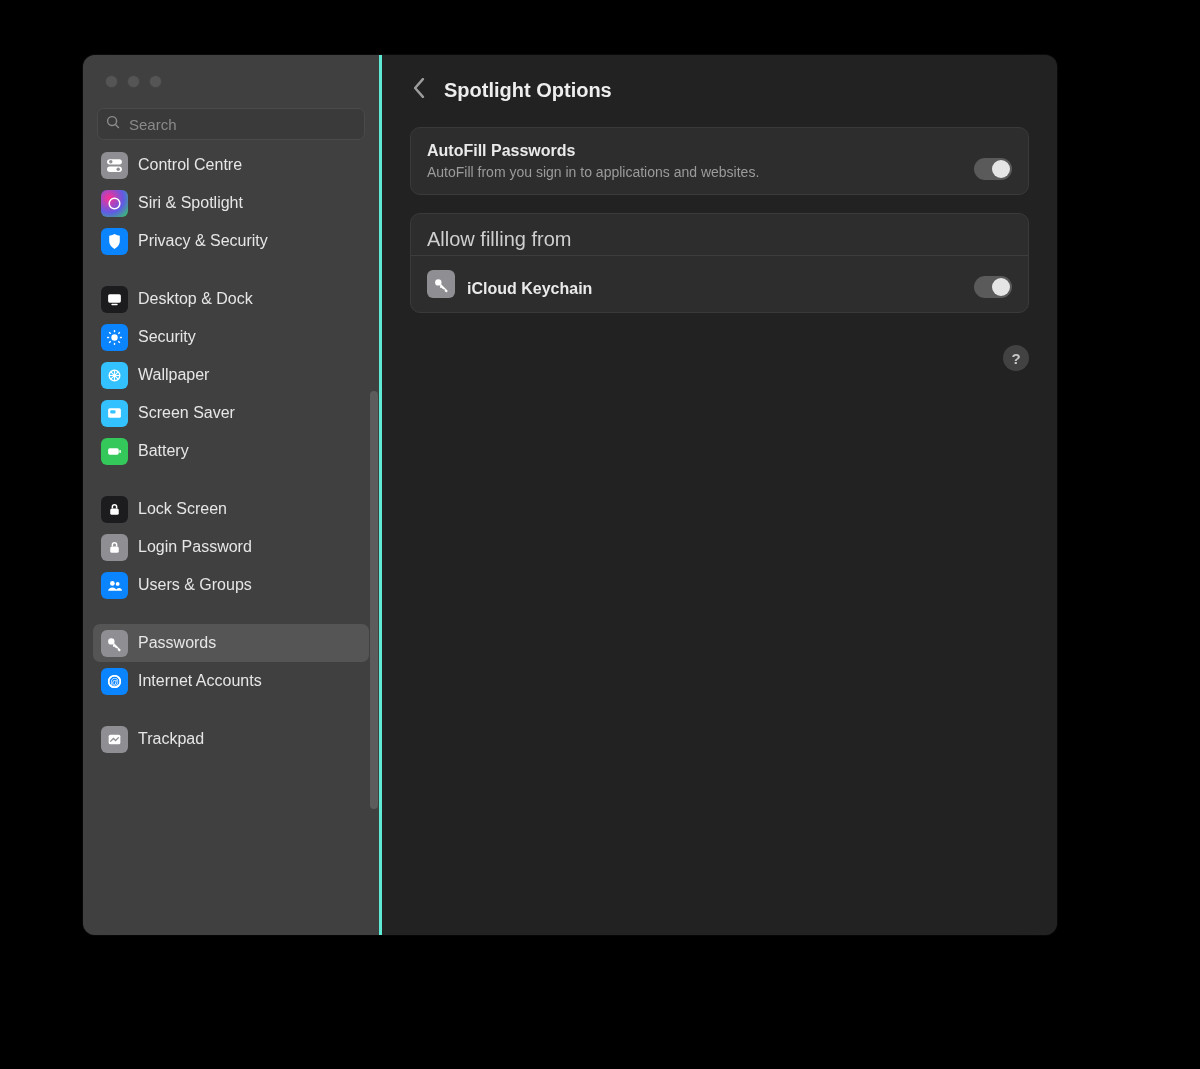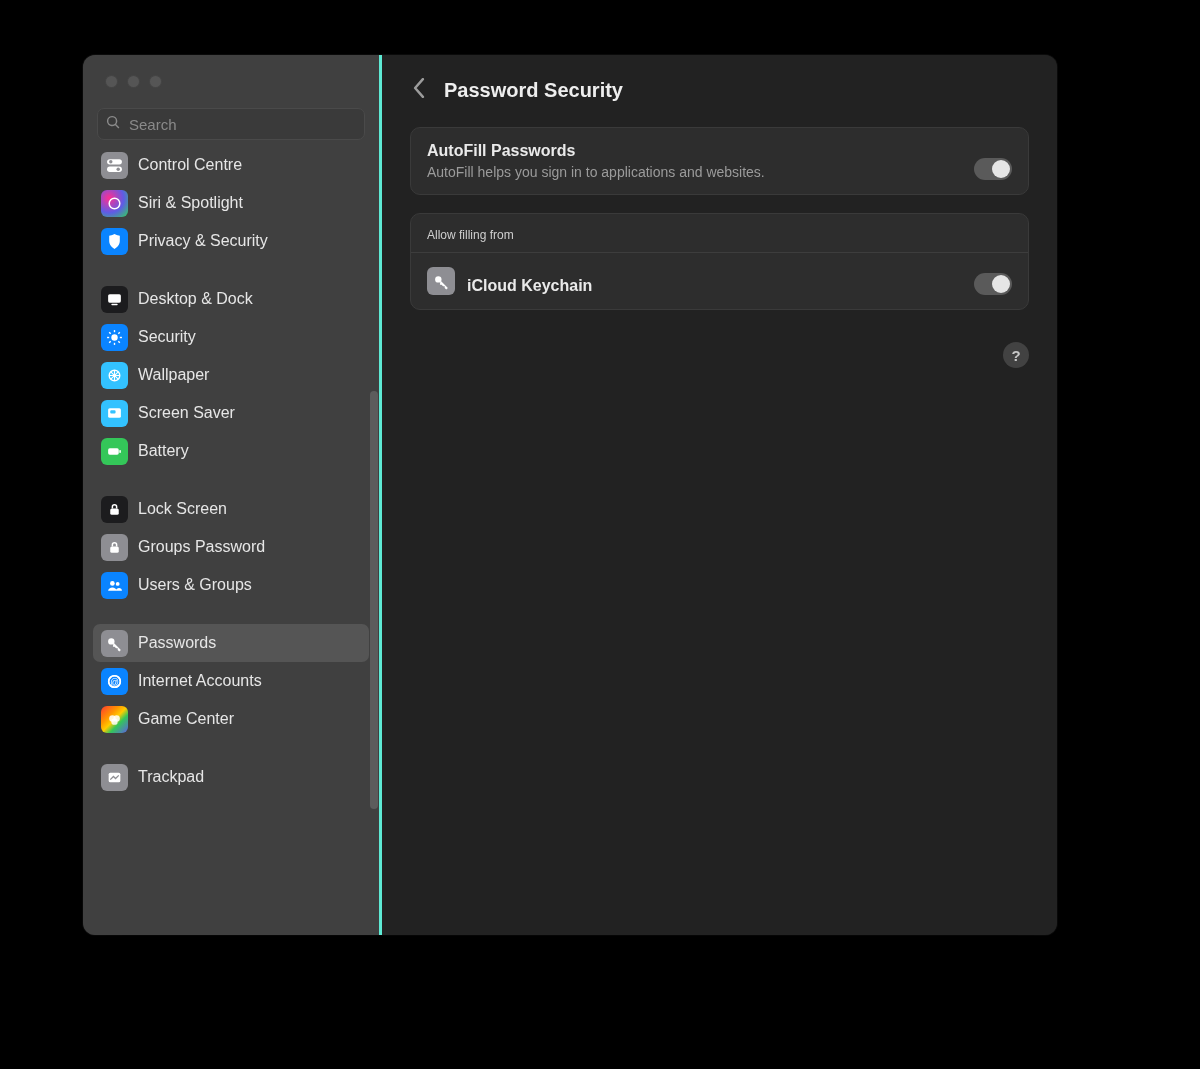--- a/index.html
+++ b/index.html
@@ -163,22 +163,22 @@
   }
   .card-row {
     display: flex;
     align-items: flex-end;
     padding: 14px 16px;
   }
   .card-row .txt { flex:1; }
   .row-title { font-size:16px; font-weight:600; color:#eaeaea; }
   .row-sub { font-size:14px; color:#9b9b9b; margin-top:4px; }
   .section-title {
-    font-size:12px; color:#cfcfcf; font-weight:500;
-    padding:14px 16px 10px 16px;
+    font-size:20px; color:#cfcfcf; font-weight:500;
+    padding:14px 16px 4px 16px;
     border-bottom: 1px solid #3d3d3d;
   }
   .keychain-icon {
     width:28px; height:28px; border-radius:6px;
     background:#8e8e93;
     display:flex; align-items:center; justify-content:center;
     margin-right:12px;
     flex-shrink:0;
   }
 
@@ -337,21 +337,21 @@
           </div>
           <span>Lock Screen</span>
         </div>
         <div class="side-item">
           <div class="side-icon bg-gray">
             <svg viewBox="0 0 16 16" fill="#fff">
                 <rect x="4" y="7" width="8" height="6" rx="1.5"></rect>
                 <path d="M6 7V5.5a2 2 0 014 0V7" fill="none" stroke="#fff" stroke-width="1.4"></path>
               </svg>
           </div>
-          <span>Groups Password</span>
+          <span>Login Password</span>
         </div>
         <div class="side-item">
           <div class="side-icon bg-blue">
             <svg viewBox="0 0 16 16" fill="#fff">
                 <circle cx="6" cy="6" r="2.2"></circle>
                 <circle cx="11" cy="6.5" r="1.8"></circle>
                 <path d="M2 13c0-2 2-3.2 4-3.2s4 1.2 4 3.2M9.5 13c0-1.6 1.3-2.6 2.8-2.6s2.7 1 2.7 2.6"></path>
               </svg>
           </div>
           <span>Users &amp; Groups</span>
@@ -370,30 +370,20 @@
         </div>
         <div class="side-item">
           <div class="side-icon bg-blue">
             <svg viewBox="0 0 16 16" fill="none" stroke="#fff" stroke-width="1.4">
                 <circle cx="8" cy="8" r="5.5"></circle>
                 <path d="M8 2.5a5.5 5.5 0 010 11M8 2.5a5.5 5.5 0 000 11"></path>
                 <text x="8" y="11" font-size="8" text-anchor="middle" fill="#fff" stroke="none">@</text>
               </svg>
           </div>
           <span>Internet Accounts</span>
-        </div>
-        <div class="side-item">
-          <div class="side-icon" style="background:linear-gradient(135deg,#ff3b30,#ff9500 33%,#ffcc00 50%,#34c759 66%,#5e5ce6)">
-            <svg viewBox="0 0 16 16">
-                <circle cx="6" cy="7" r="3" fill="#fff" opacity=".85"></circle>
-                <circle cx="10" cy="7" r="3" fill="#fff" opacity=".85"></circle>
-                <circle cx="8" cy="10" r="3" fill="#fff" opacity=".85"></circle>
-              </svg>
-          </div>
-          <span>Game Center</span>
         </div>
 
         <div class="group-gap"></div>
 
         <div class="side-item">
           <div class="side-icon bg-gray">
             <svg viewBox="0 0 16 16" fill="#fff">
                 <rect x="2.5" y="3.5" width="11" height="9" rx="1.5"></rect>
                 <path d="M4 10l3-3 2 2 3-3" fill="none" stroke="#8e8e93" stroke-width="1.2"></path>
               </svg>
@@ -409,28 +399,28 @@
 
   <div class="content">
     <div class="header">
       <div class="back-btn">
         <span>
           <svg viewBox="0 0 10 18">
               <path d="M8.5 1L1.5 9l7 8" fill="none" stroke="#9c9c9c" stroke-width="2.2" stroke-linecap="round" stroke-linejoin="round"></path>
             </svg>
         </span>
       </div>
-      <div class="title">Password Security</div>
+      <div class="title">Spotlight Options</div>
     </div>
 
     <div class="card">
       <div class="card-row">
         <div class="txt">
           <div class="row-title">AutoFill Passwords</div>
-          <div class="row-sub">AutoFill helps you sign in to applications and websites.</div>
+          <div class="row-sub">AutoFill from you sign in to applications and websites.</div>
         </div>
         <div class="toggle off">
           <div class="knob"></div>
         </div>
       </div>
     </div>
 
     <div class="card">
       <div class="section-title">Allow filling from</div>
       <div class="card-row">

